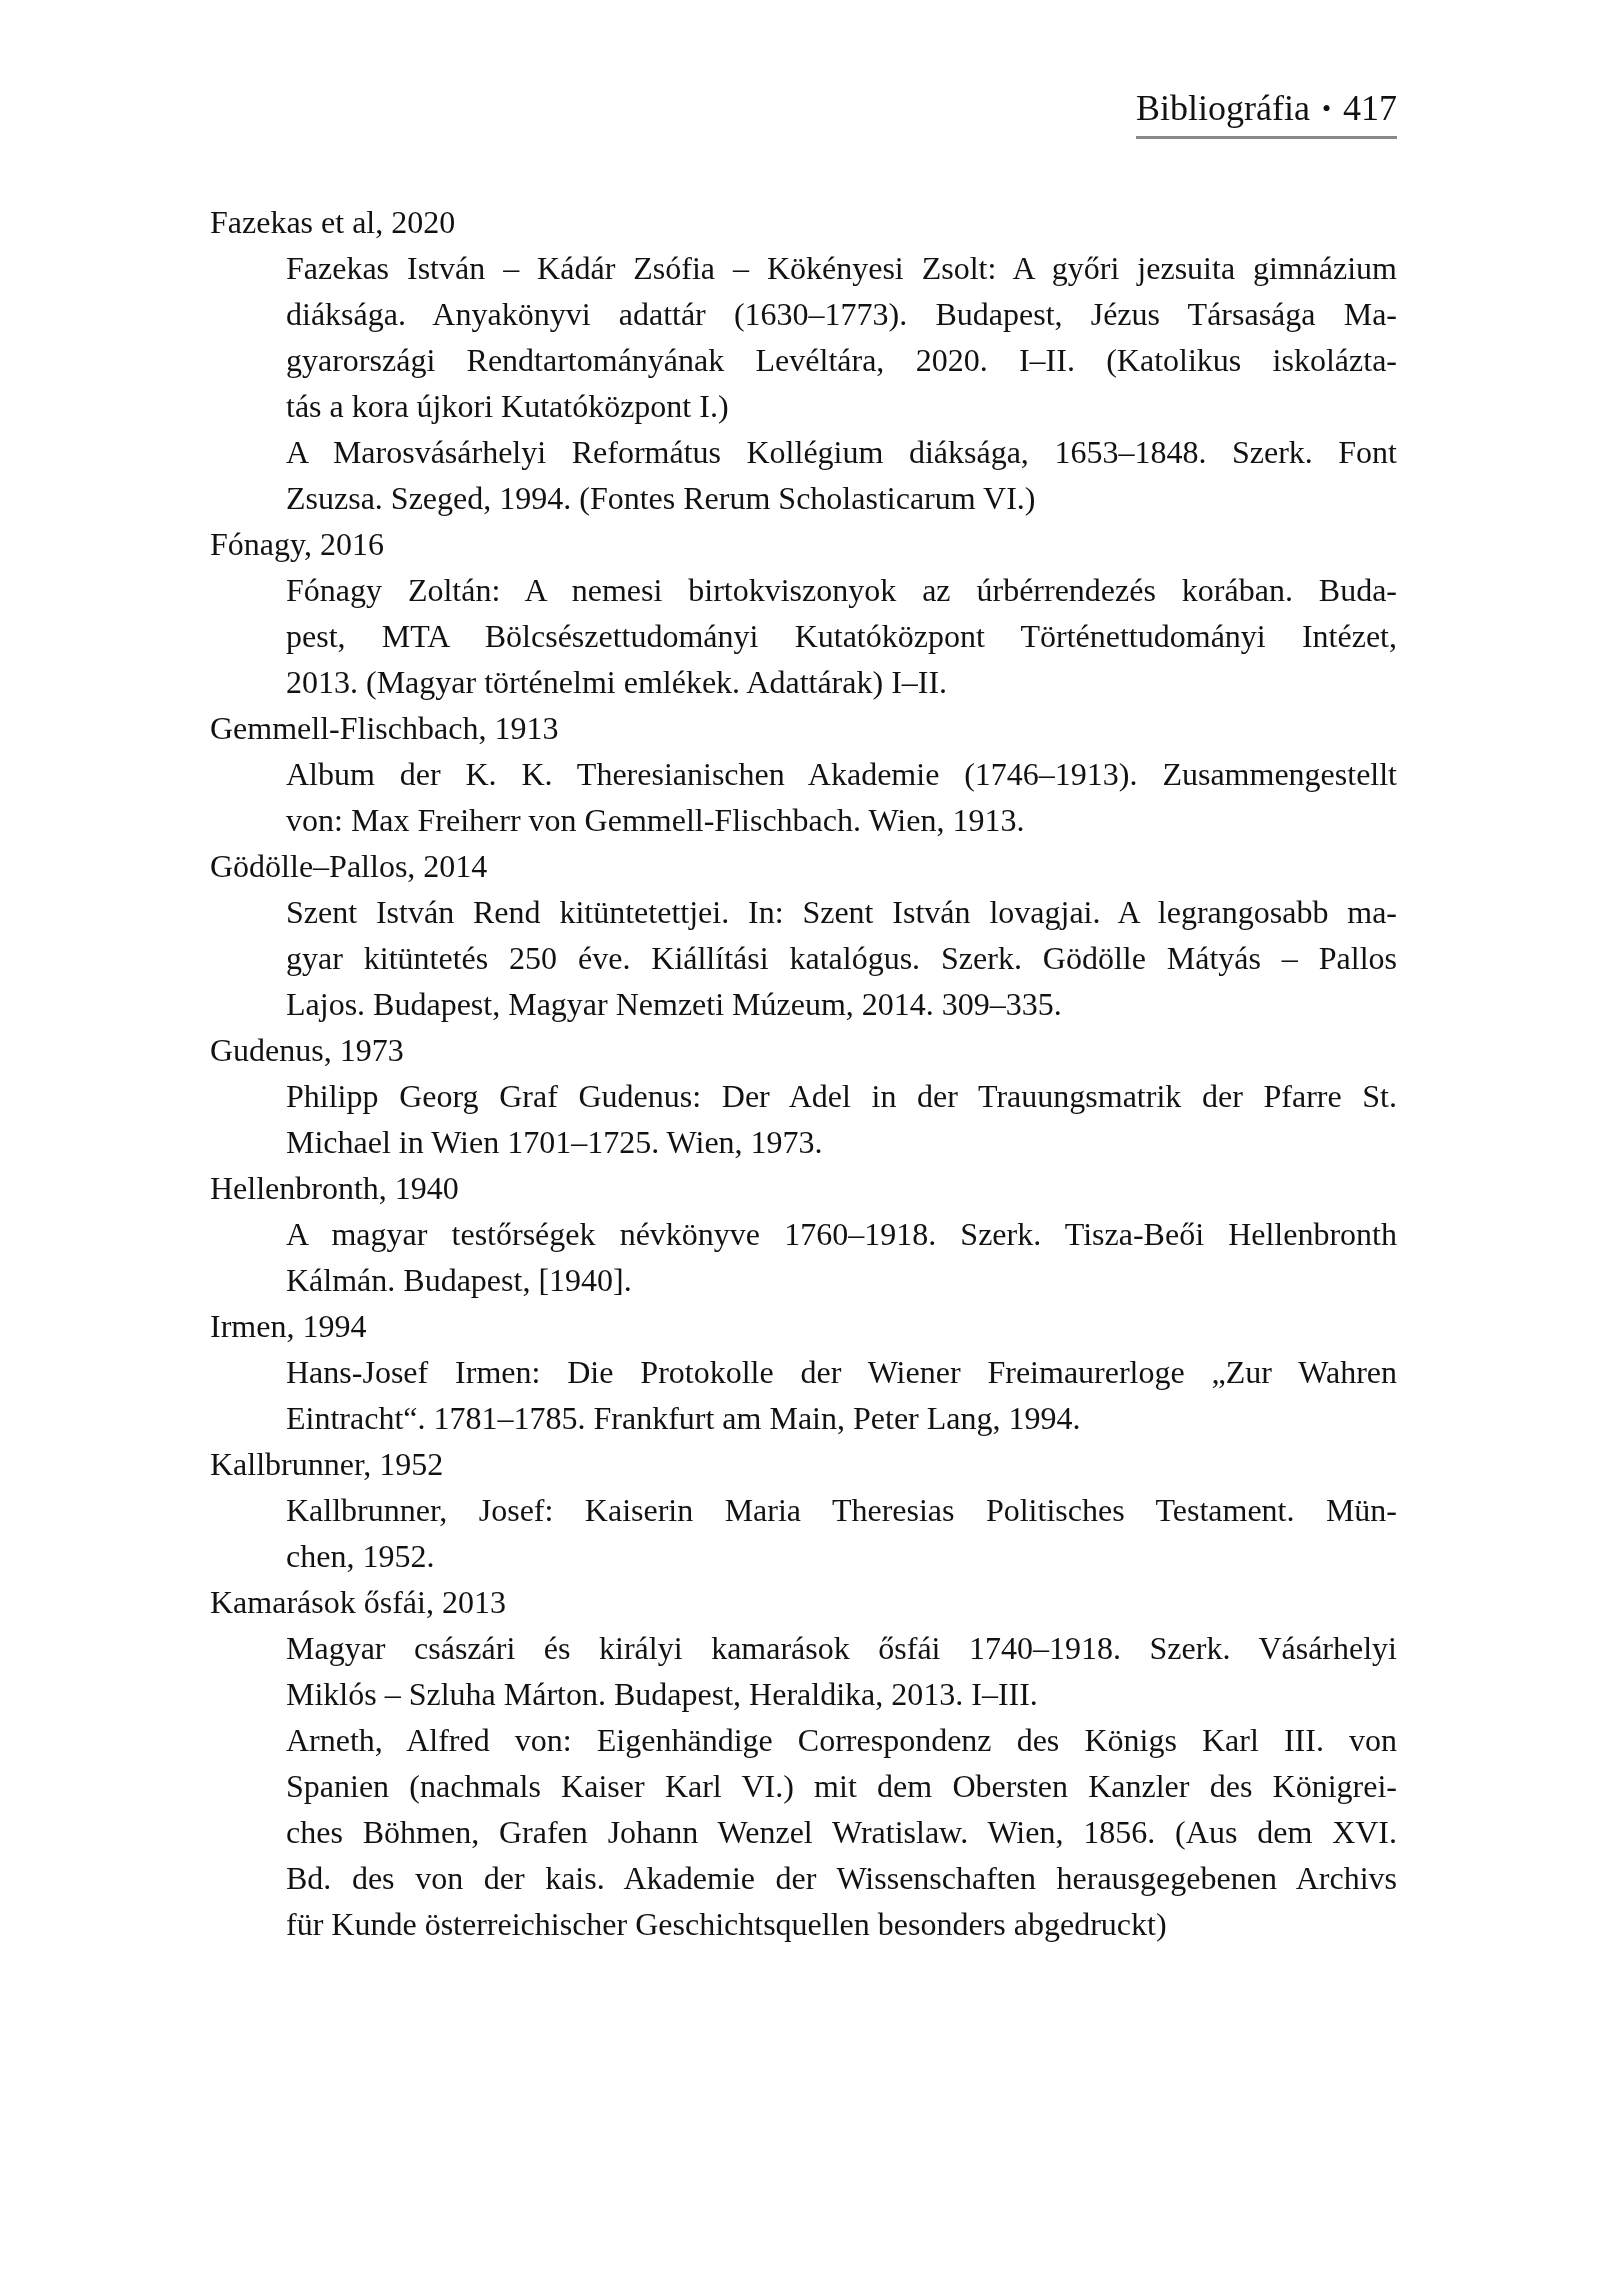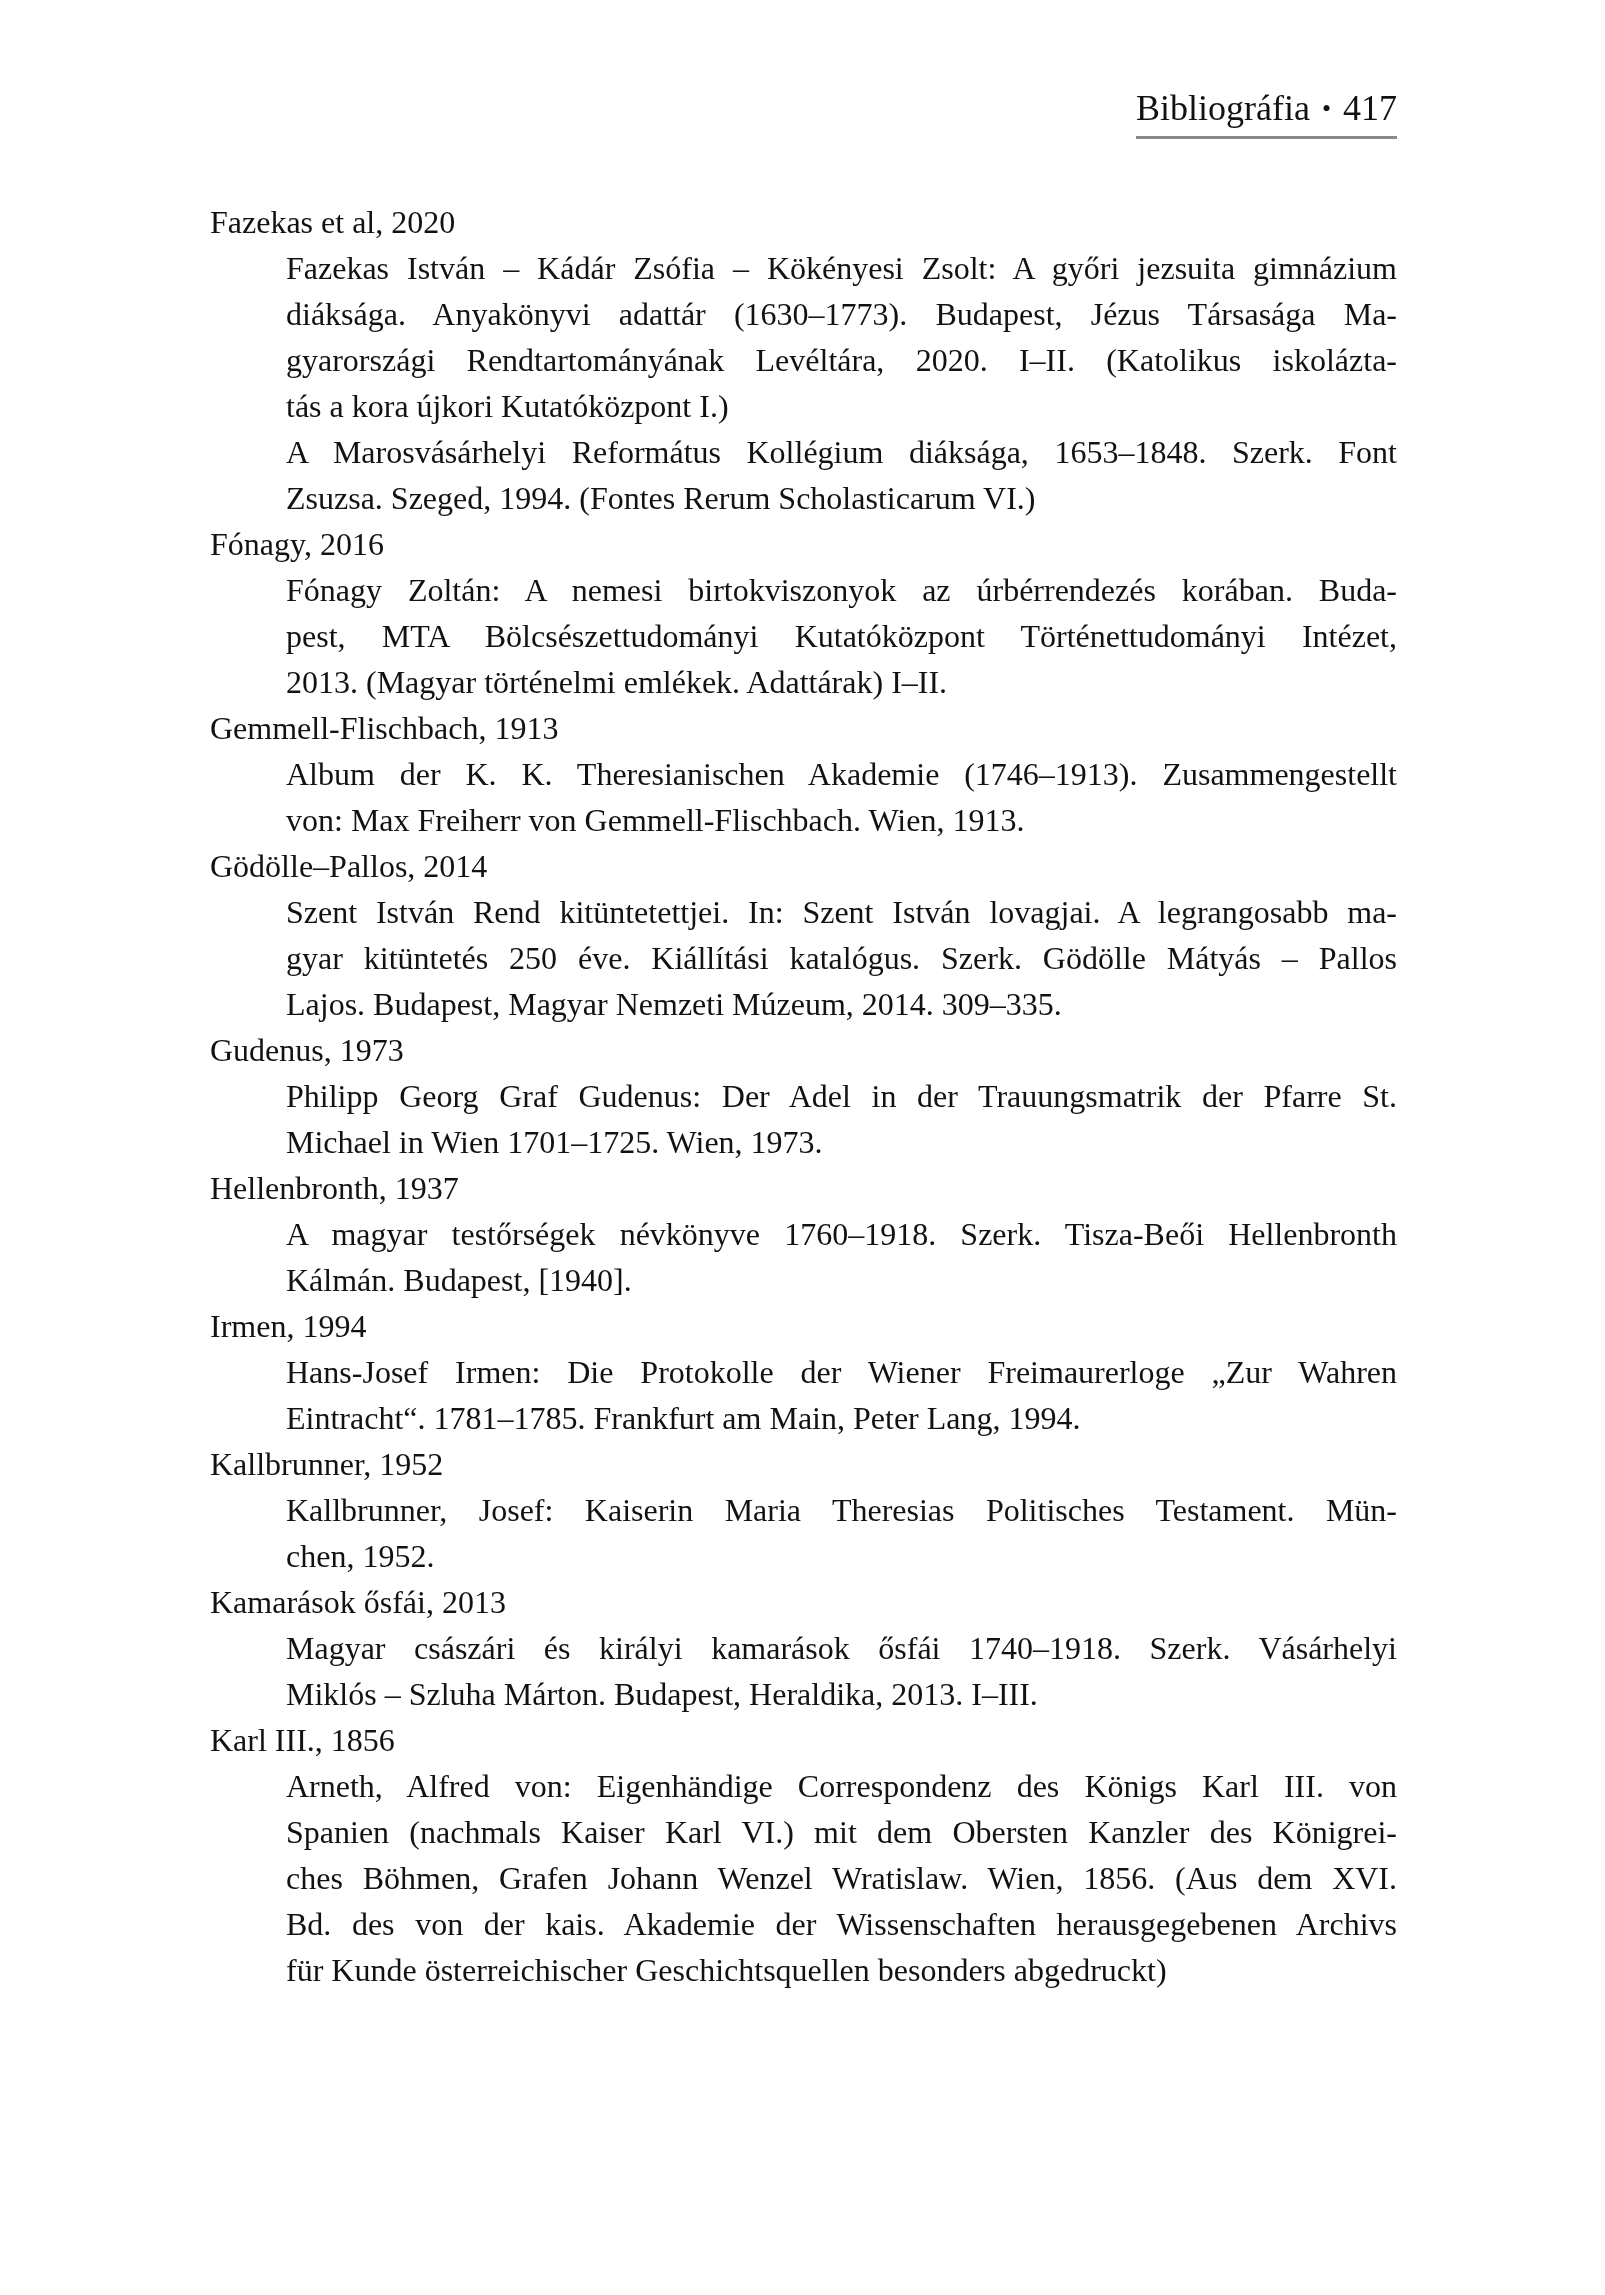--- a/index.html
+++ b/index.html
@@ -112,21 +112,21 @@
       </div>
     </section>
     <section class="entry">
       <div class="line entry-heading">Gudenus, 1973</div>
       <div class="entry-body">
         <div class="line j">Philipp Georg Graf Gudenus: Der Adel in der Trauungsmatrik der Pfarre St.</div>
         <div class="line">Michael in Wien 1701–1725. Wien, 1973.</div>
       </div>
     </section>
     <section class="entry">
-      <div class="line entry-heading">Hellenbronth, 1937</div>
+      <div class="line entry-heading">Hellenbronth, 1940</div>
       <div class="entry-body">
         <div class="line j">A magyar testőrségek névkönyve 1760–1918. Szerk. Tisza-Beői Hellenbronth</div>
         <div class="line">Kálmán. Budapest, [1940].</div>
       </div>
     </section>
     <section class="entry">
       <div class="line entry-heading">Irmen, 1994</div>
       <div class="entry-body">
         <div class="line j">Hans-Josef Irmen: Die Protokolle der Wiener Freimaurerloge „Zur Wahren</div>
         <div class="line">Eintracht“. 1781–1785. Frankfurt am Main, Peter Lang, 1994.</div>
@@ -140,21 +140,20 @@
       </div>
     </section>
     <section class="entry">
       <div class="line entry-heading">Kamarások ősfái, 2013</div>
       <div class="entry-body">
         <div class="line j">Magyar császári és királyi kamarások ősfái 1740–1918. Szerk. Vásárhelyi</div>
         <div class="line">Miklós – Szluha Márton. Budapest, Heraldika, 2013. I–III.</div>
       </div>
     </section>
     <section class="entry">
-      <div class="line entry-heading">Karl III., 1856</div>
       <div class="entry-body">
         <div class="line j">Arneth, Alfred von: Eigenhändige Correspondenz des Königs Karl III. von</div>
         <div class="line j">Spanien (nachmals Kaiser Karl VI.) mit dem Obersten Kanzler des Königrei-</div>
         <div class="line j">ches Böhmen, Grafen Johann Wenzel Wratislaw. Wien, 1856. (Aus dem XVI.</div>
         <div class="line j">Bd. des von der kais. Akademie der Wissenschaften herausgegebenen Archivs</div>
         <div class="line">für Kunde österreichischer Geschichtsquellen besonders abgedruckt)</div>
       </div>
     </section>
   </main>
 

